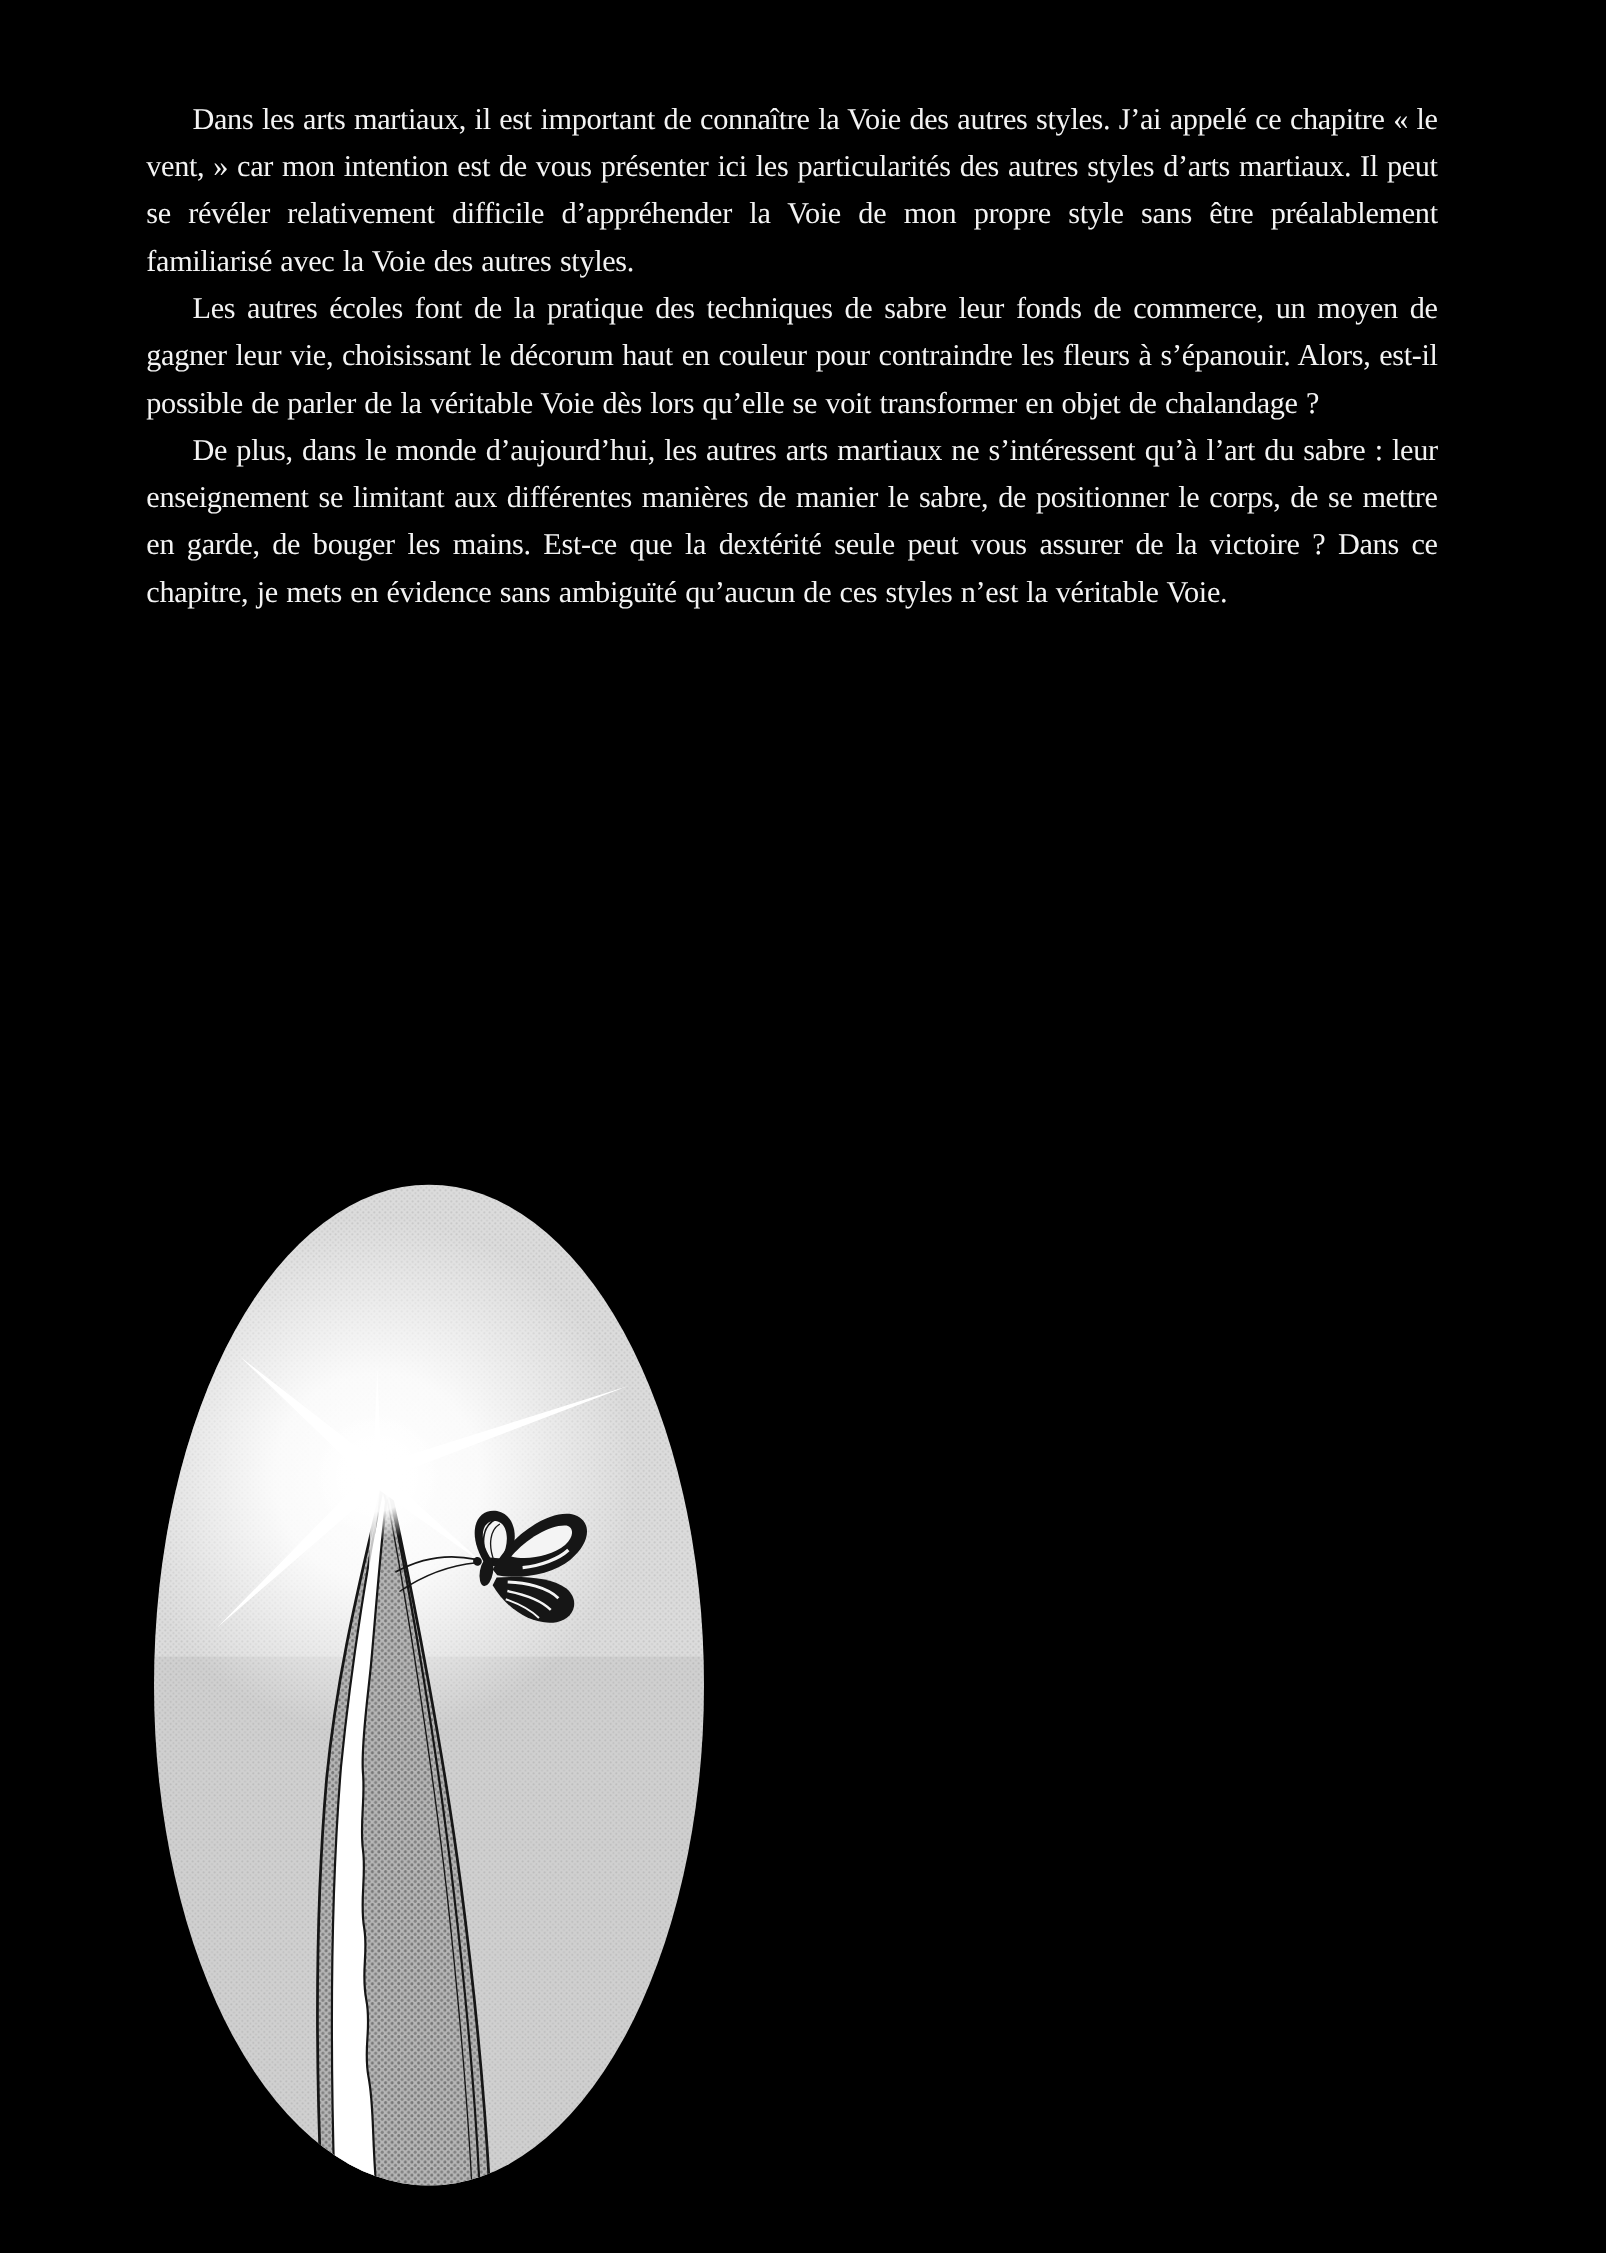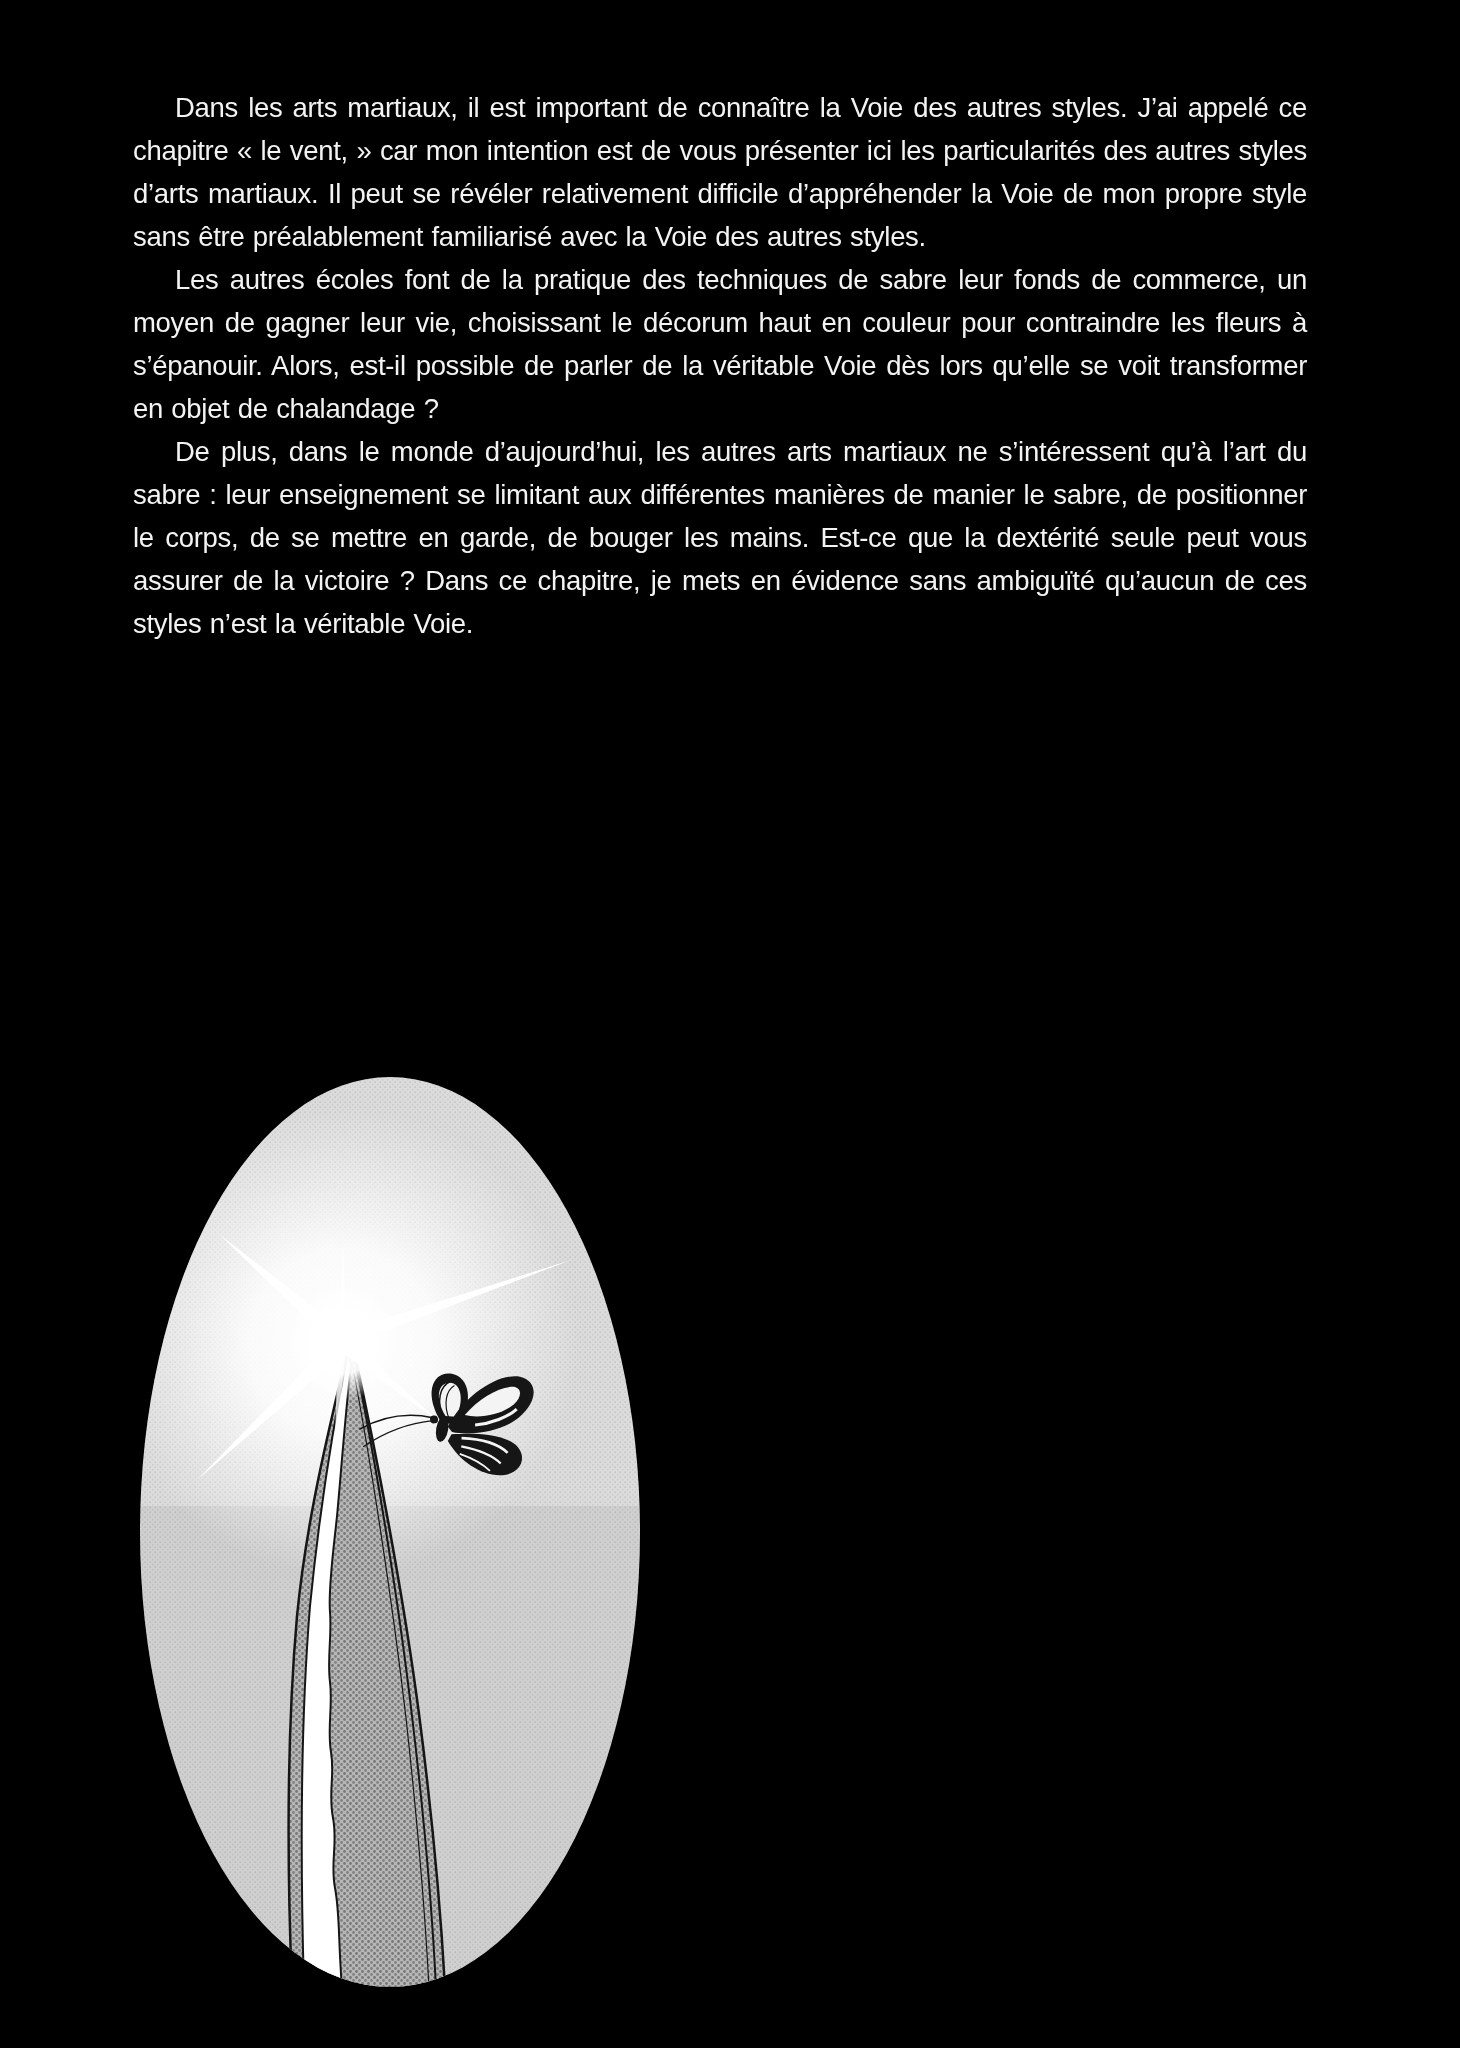--- a/index.html
+++ b/index.html
@@ -1,21 +1,21 @@
 <!DOCTYPE html>
 <html><head>
 <meta charset="utf-8">
 <style>
   html,body{margin:0;padding:0;background:#000;}
   .page{
     position:relative;
     width:1460px;height:2048px;
     background:#000;
     overflow:hidden;
-    font-family:Liberation Sans, sans-serif;
+    font-family:Liberation Serif, serif;
   }
   .text-block{
     position:absolute;
     left:133px;top:86px;width:1174px;
     color:#f3f3f3;
     font-size:27.5px;
     line-height:43px;
     text-align:justify;
     text-align-last:left;
     letter-spacing:-0.3px;

